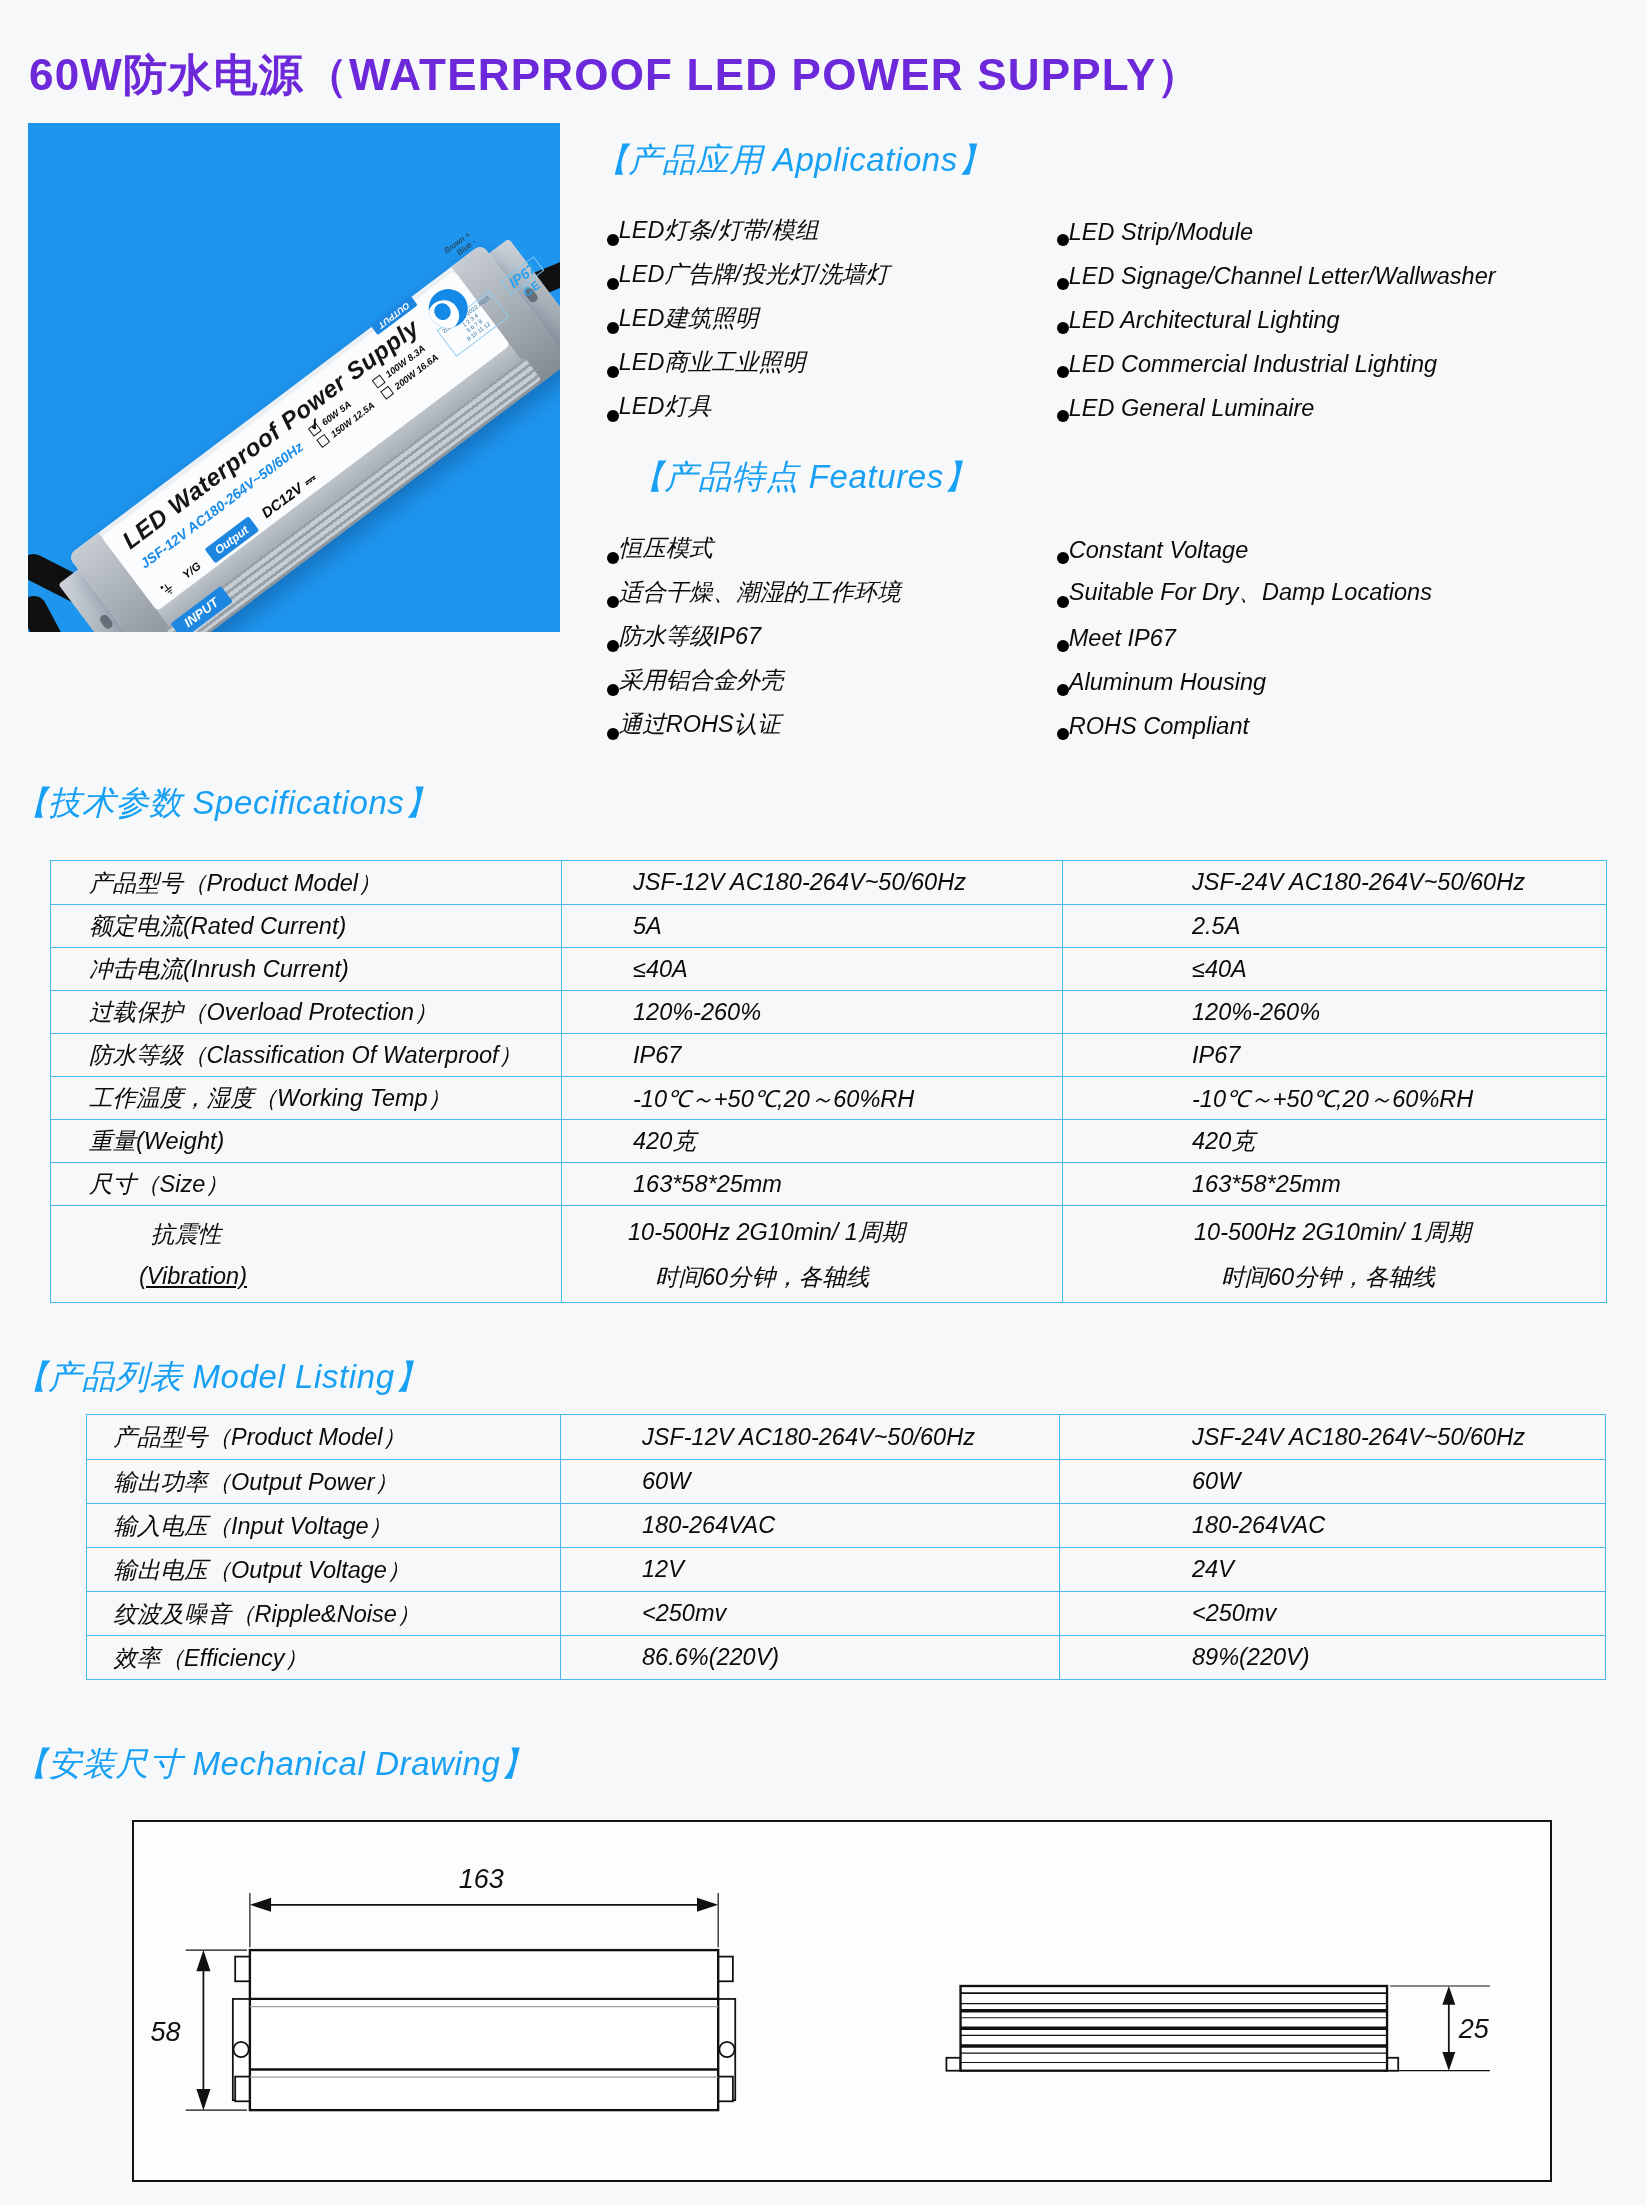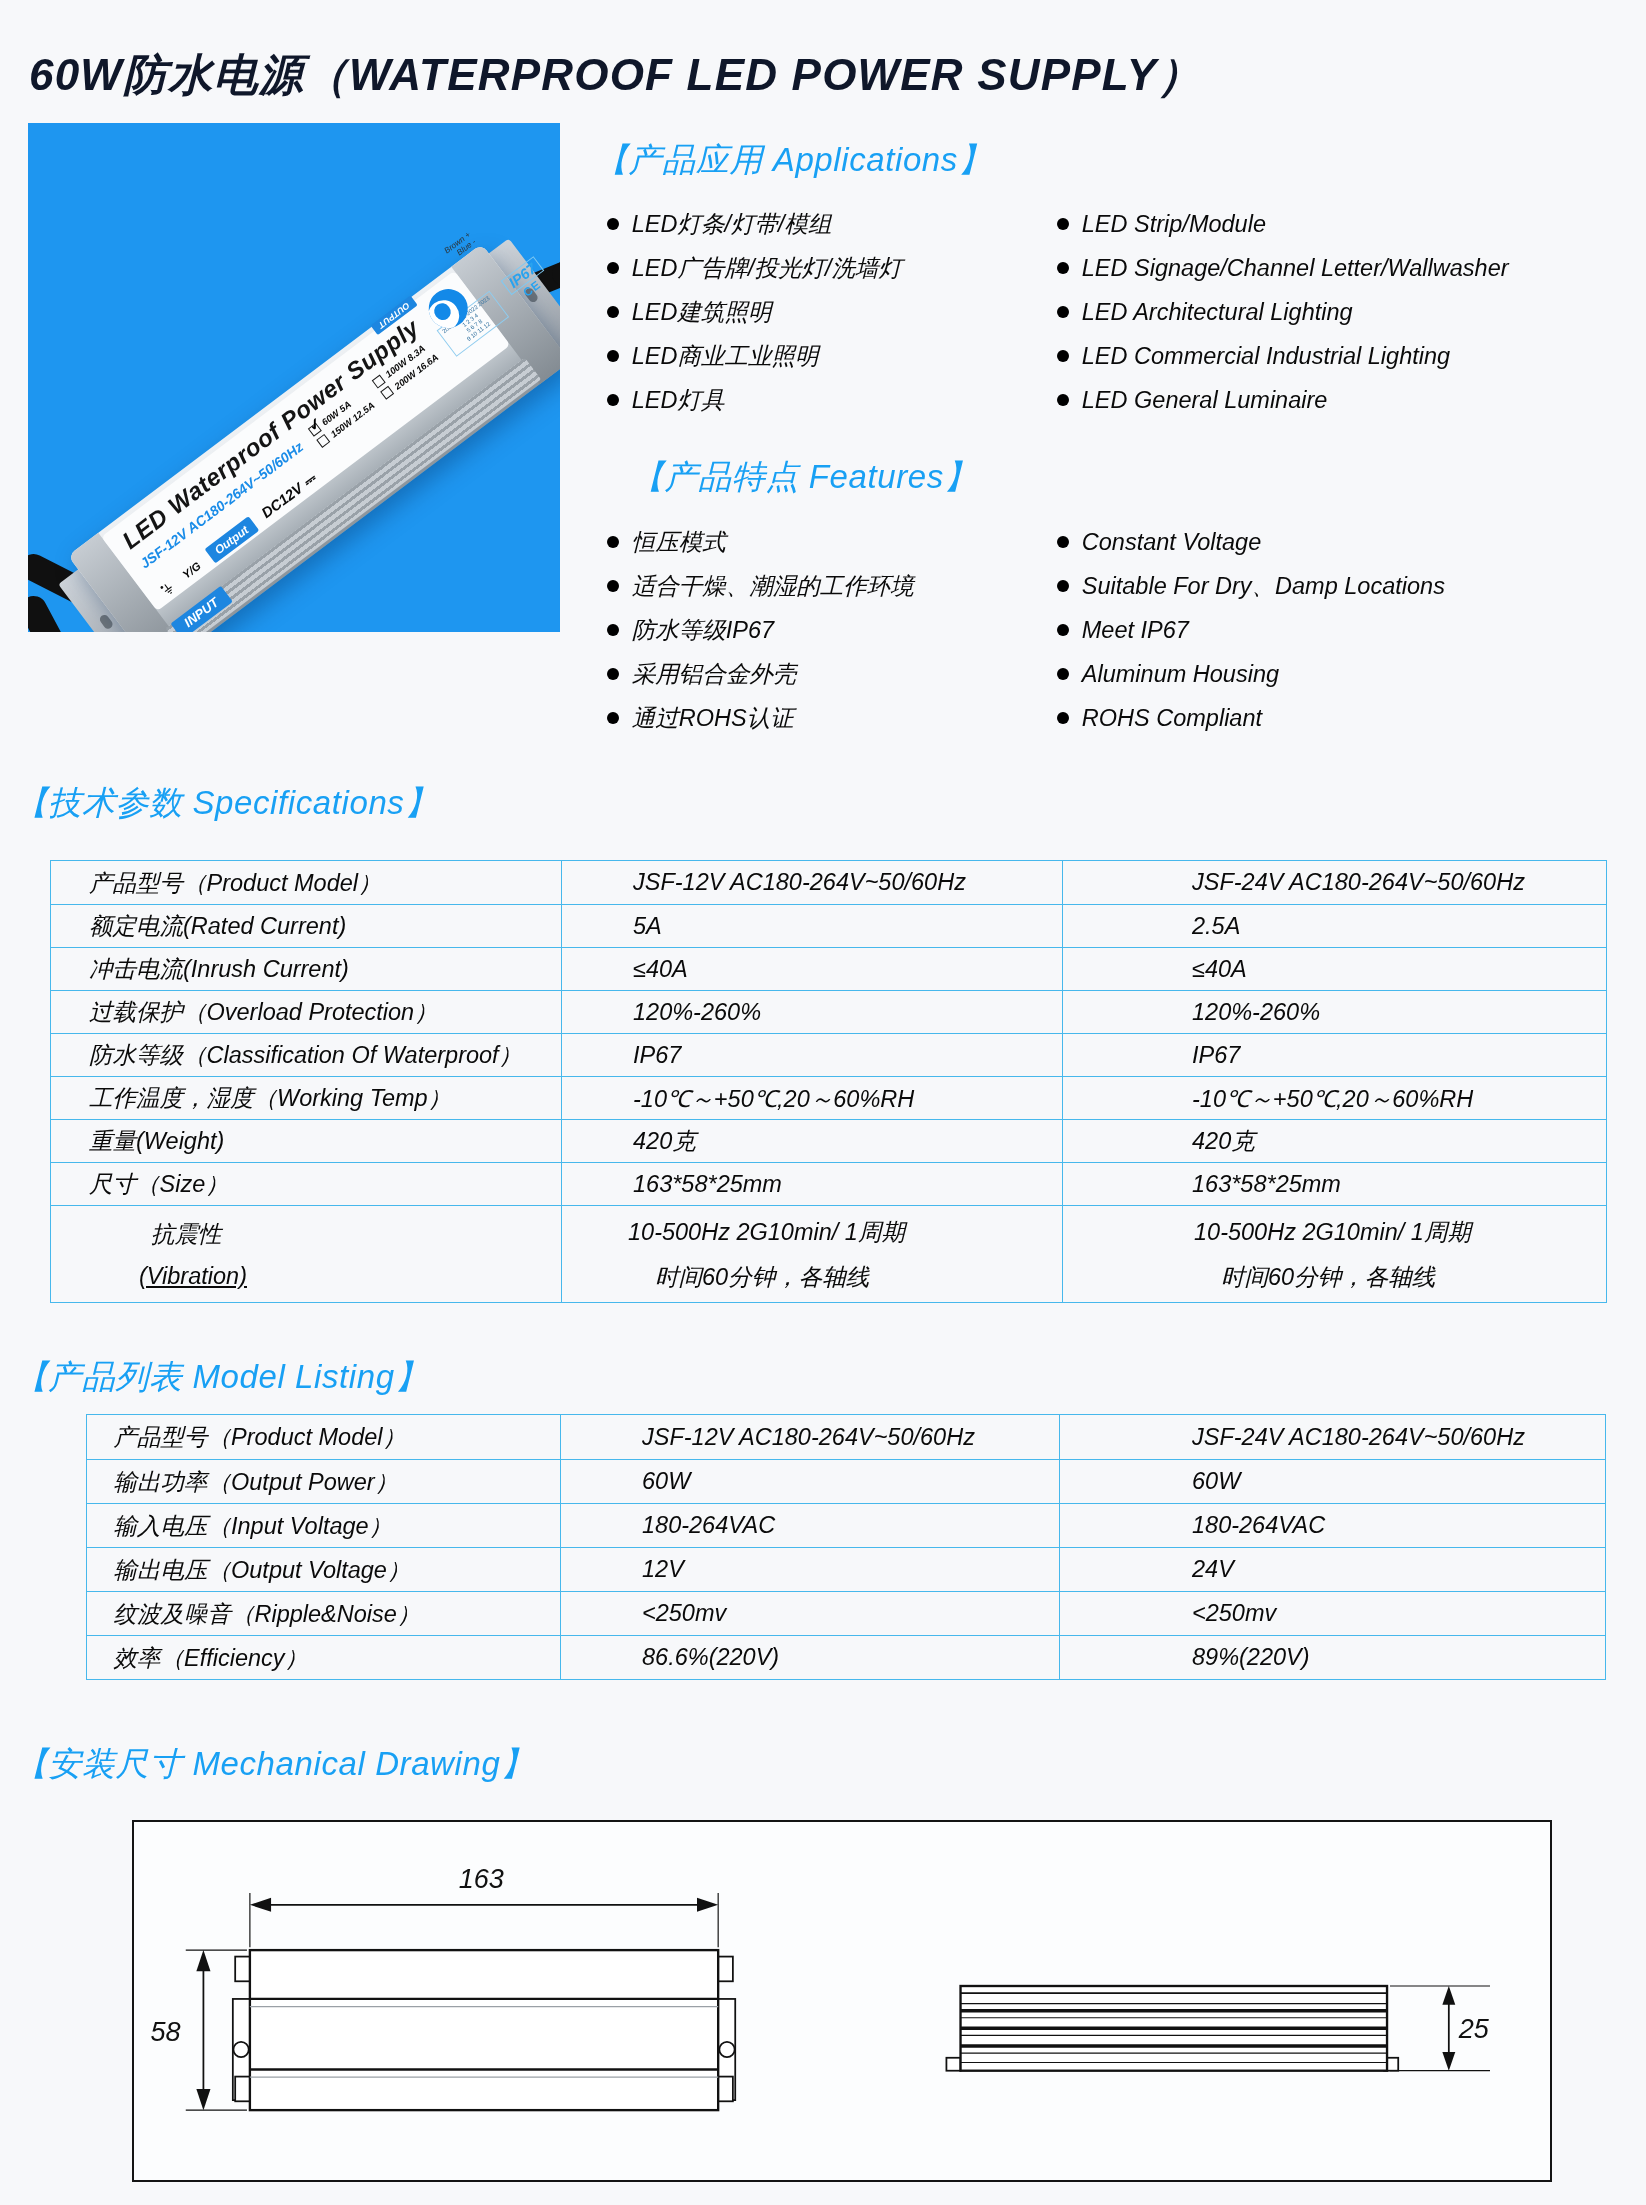--- a/index.html
+++ b/index.html
@@ -5,40 +5,40 @@
   * { margin:0; padding:0; box-sizing:border-box; }
   body { background:#e9ebee; }
   .page {
     position:relative; width:1647px; height:2205px;
     background:#f7f8fa; overflow:hidden;
     font-family:"Liberation Sans", sans-serif; color:#0a0a0a;
   }
   
   .page-title {
     position:absolute; left:29px; top:46px;
-    font-size:44px; font-weight:bold; font-style:italic; color:#0f172a;
+    font-size:44px; font-weight:bold; color:#6d28d9;
     letter-spacing:1.2px; white-space:nowrap;
   }
   .sec-h {
     position:absolute; font-size:33px; font-style:italic; color:#18a0f4;
     white-space:nowrap; letter-spacing:0.6px;
   }
   #h-apps { left:595px; top:138px; }
   #h-feat { left:595px; top:455px;margin-left:36px; }
   #h-spec { left:14.7px;  top:781px; }
   #h-modl { left:14.7px;  top:1355px; }
   #h-mech { left:14.7px;  top:1742px; }
 
   
   .blist { position:absolute; display:flex; flex-direction:column; }
   #apps-cn { left:607px; top:202px; }
   #apps-en { left:1057px; top:202px; }
   #feat-cn { left:607px; top:520px; }
   #feat-en { left:1057px; top:520px; }
-  .b-item { height:44px; display:flex; align-items:center; gap:13px;
+  .b-item { height:44px; display:flex; align-items:flex-end; 
             font-size:23.5px; font-style:italic; white-space:nowrap; }
   .dot { width:11.8px; height:11.8px; border-radius:50%; background:#000; flex:0 0 auto; }
 
   
   .photo { position:absolute; left:28px; top:123px; width:532px; height:509px;
            background:#1e96f0; overflow:hidden; }
   .cable { position:absolute; background:#101010; border-radius:14px; z-index:1; }
   .cab-a1 { left:-17.6px; top:473px; width:212px; height:27px; transform:rotate(27deg); }
   .cab-a2 { left:-35px; top:518px; width:129px; height:27px; transform:rotate(62deg); }
   .cab-b1 { left:448px; top:148px; width:129px; height:23.5px; transform:rotate(-22deg); }

